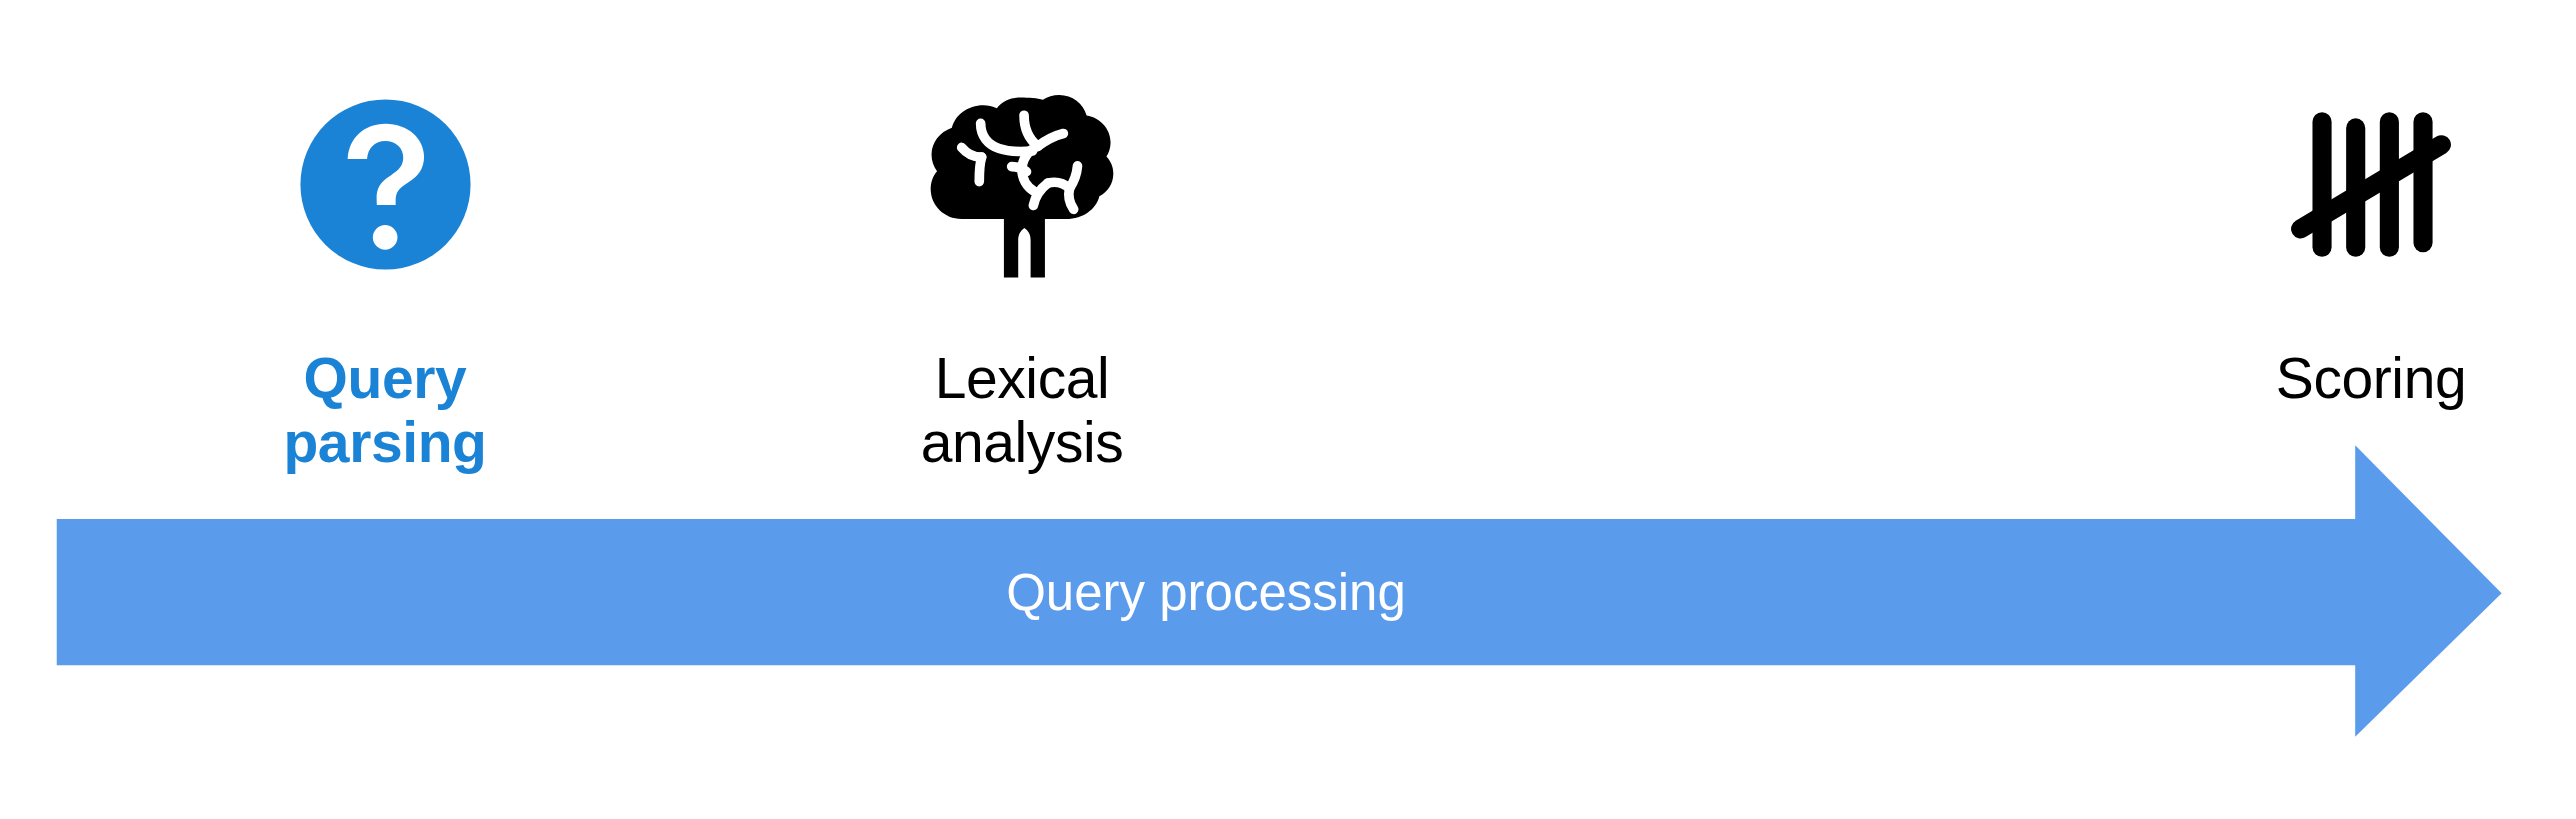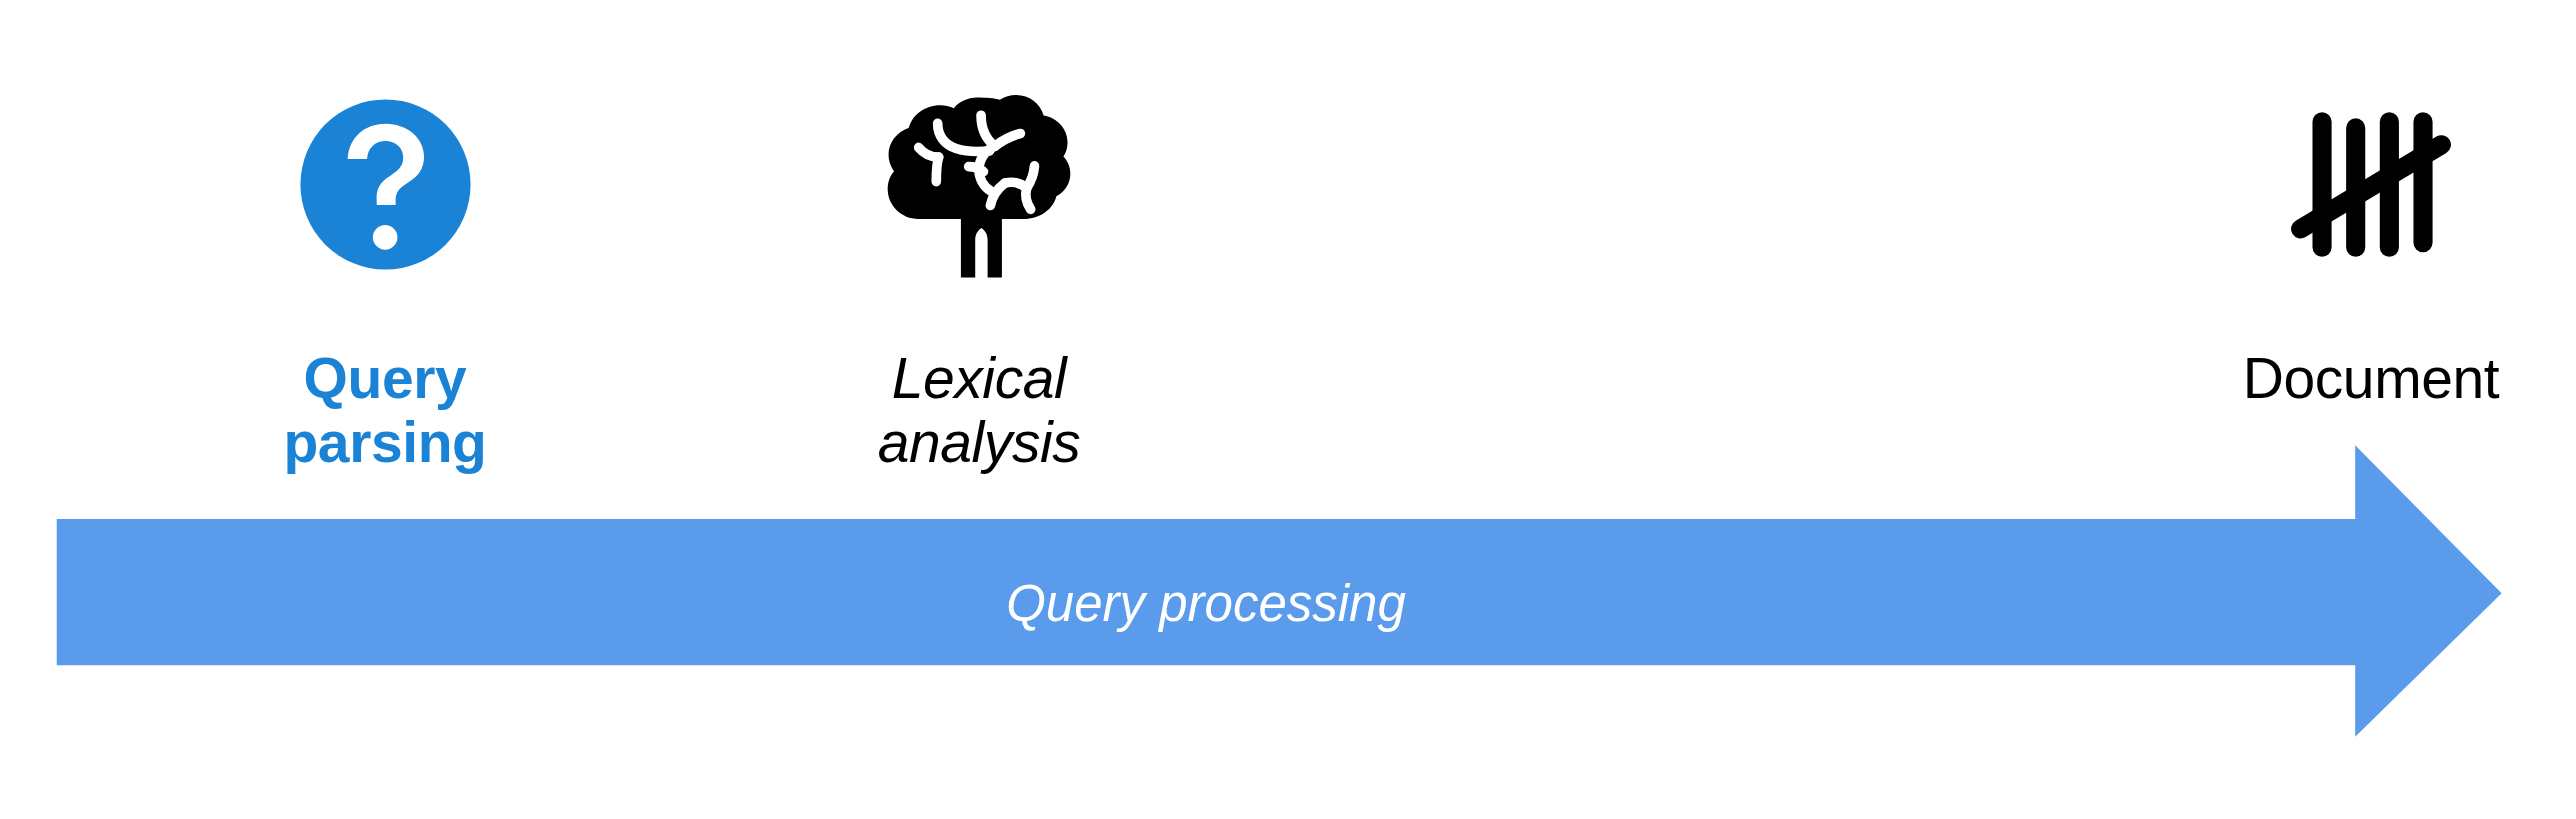--- a/index.html
+++ b/index.html
@@ -46,46 +46,45 @@
     letter-spacing: -0.4px;
     white-space: pre-line;
     color: #000000;
   }
   .stage-label.accent {
     color: #1B83D6;
     font-weight: bold;
   }
 
   #stage-0 { left: 170px;  }
-  #stage-1 { left: 764px; font-style: italic; }
+  #stage-1 { left: 807px; }
   #stage-2 { left: 1473px; }
   #stage-3 { left: 2156px; }
 
   
   #arrow-banner {
     position: absolute;
     left: 0;
     top: 430px;
     width: 2576px;
     height: 322px;
   }
   #arrow-label {
     position: absolute;
     left: 56px;
-    top: 530px;
+    top: 519px;
     width: 2300px;
     height: 147px;
     display: flex;
     align-items: center;
     justify-content: center;
     color: #ffffff;
     font-size: 51px;
     letter-spacing: 0px;
     pointer-events: none;
-    font-style: italic;
   }
 </style>
 </head>
 <body>
 
 <div id="diagram">
 
   <div class="stage" id="stage-0">
     <div class="stage-icon">
       <svg width="181" height="181" viewBox="0 0 100 100" aria-hidden="true">
@@ -138,21 +137,21 @@
       <svg width="166" height="153" viewBox="0 0 108 100" aria-hidden="true">
         <g stroke="#000000" stroke-width="12.5" stroke-linecap="round" fill="none">
           <line x1="22" y1="9" x2="22" y2="91"></line>
           <line x1="44" y1="13" x2="44" y2="91"></line>
           <line x1="66" y1="9" x2="66" y2="91"></line>
           <line x1="88" y1="9" x2="88" y2="88"></line>
           <line x1="8" y1="79" x2="100" y2="24"></line>
         </g>
       </svg>
     </div>
-    <div class="stage-label">Document</div>
+    <div class="stage-label">Scoring</div>
   </div>
 
   <svg id="arrow-banner" viewBox="0 0 3358 420">
     <polygon fill="#5B9BEC" points="73,116 3071,116 3071,20 3262,213 3071,400 3071,307 73,307"></polygon>
   </svg>
 
   <div id="arrow-label">Query processing</div>
 
 </div>
 

